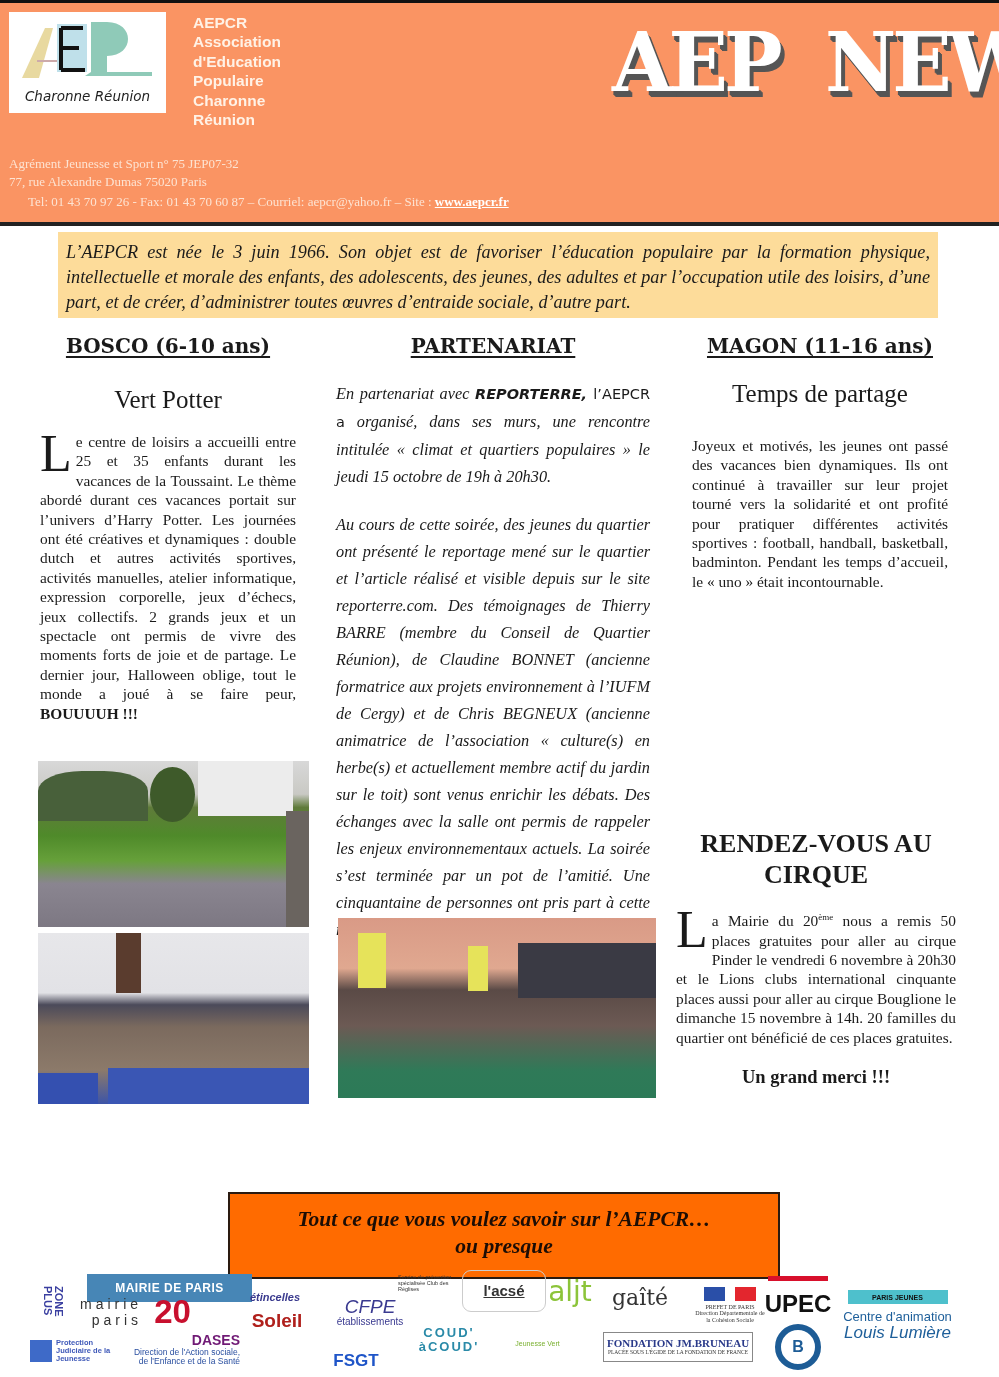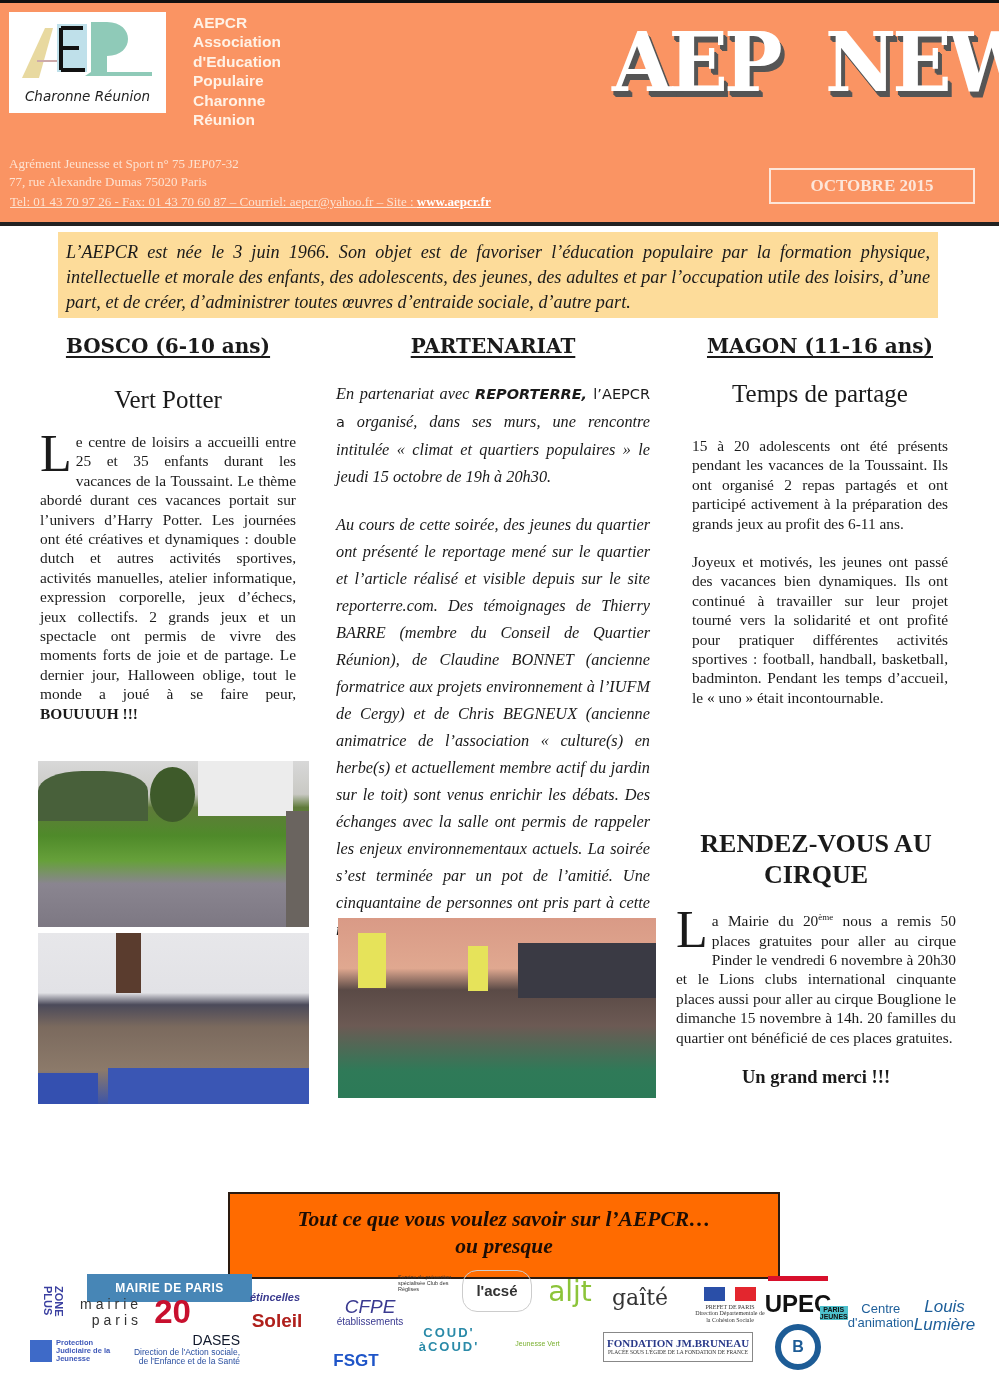--- a/index.html
+++ b/index.html
@@ -9,21 +9,21 @@
   
   .header { position: absolute; left: 0; top: 0; width: 999px; height: 226px;
     background: #fa9463; border-top: 3px solid #111; border-bottom: 4px solid #222; }
   .logo { position: absolute; left: 9px; top: 9px; width: 157px; height: 101px; background: #fff; }
   .logo svg { position: absolute; left: 8px; top: 4px; }
   .logo .logo-caption { position: absolute; left: 0; width: 100%; bottom: 9px; text-align: center;
     font-family: "DejaVu Sans", sans-serif; font-size: 13.5px; font-style: italic; color: #222; }
   .assoc { position: absolute; left: 193px; top: 10px; font-family: "Liberation Sans", sans-serif;
     font-weight: bold; font-size: 15.5px; line-height: 19.4px; color: #fff2e6; }
   .contact { position: absolute; left: 9px; top: 152px; font-size: 13px; line-height: 18px; color: #fde3d2; }
-  .contact .l3 { margin-left: 1px; margin-top: 2px; text-decoration: underline; }
+  .contact .l3 { margin-left: 19px; margin-top: 2px; }
   .contact a { color: #fff; font-weight: bold; text-decoration: underline; }
   .title-news { position: absolute; left: 612px; top: 20px; font-family: "DejaVu Serif", serif;
     font-weight: bold; font-size: 78px; letter-spacing: -4px; color: #fff; transform: scaleY(1.05);
     text-shadow: 4px 5px 0 #555, 3px 4px 0 #555, 2px 3px 0 #555; line-height: 80px; white-space: pre; }
   .date-box { position: absolute; left: 769px; top: 165px; width: 206px; height: 36px;
     border: 2px solid #fde6d9; color: #fde6d9; font-weight: bold; font-size: 17px;
     text-align: center; line-height: 32px; }
 
   
   .intro { position: absolute; left: 58px; top: 232px; width: 880px; height: 86px;
@@ -86,40 +86,40 @@
   .mairie-top { left: 57px; top: 6px; width: 165px; height: 28px; background: #4786b6; color: #fff;
     font-weight: bold; font-size: 12px; letter-spacing: 0.5px; }
   .mairie20 { left: 50px; top: 26px; width: 150px; height: 36px; justify-content: flex-start; }
   .mairie20 .mp { font-size: 14px; letter-spacing: 4px; color: #333; text-align: right; line-height: 16px; }
   .mairie20 .n20 { font-size: 33px; font-weight: bold; color: #c8102e; margin-left: 12px; }
   .zone { left: 0; top: 4px; width: 45px; height: 58px; color: #3a3fa0; font-weight: bold; font-size: 11px;
     writing-mode: vertical-rl; }
   .pjj { left: 0; top: 68px; width: 95px; height: 30px; color: #3e58b8; font-size: 7.5px; font-weight: bold; text-align: left; justify-content: flex-start; }
   .pjj .sq { width: 22px; height: 22px; background: #3e6ac8; margin-right: 4px; flex: none; }
   .dases { left: 100px; top: 58px; width: 110px; height: 40px; color: #2a4fa0; font-size: 8.5px; text-align: right; justify-content: flex-end; flex-direction: column; align-items: flex-end; }
-  .dases b { font-size: 14px; color: #0f172a; font-weight: normal; }
+  .dases b { font-size: 14px; color: #701a75; font-weight: bold; }
   .etincelles { left: 205px; top: 2px; width: 80px; height: 55px; color: #3a3a8e; font-style: italic; font-size: 11px; font-weight: bold; }
   .soleil { left: 212px; top: 62px; width: 70px; height: 36px; color: #b0201c; font-size: 19px; font-weight: bold; flex-direction: column; gap: 46px; }
   .soleil small { font-size: 8px; color: #333; font-weight: normal; }
   .cfpe { left: 300px; top: 28px; width: 80px; height: 32px; color: #3a3a90; font-style: italic; font-size: 19px; flex-direction: column; }
   .cfpe small { font-size: 10px; font-style: normal; }
   .service { left: 368px; top: 2px; width: 60px; height: 28px; font-size: 5.5px; color: #333; text-align: left; }
   .fsgt { left: 296px; top: 64px; width: 60px; height: 38px; color: #1f55c8; font-weight: bold; font-size: 17px; align-items: flex-end; }
   .coud { left: 374px; top: 52px; width: 90px; height: 40px; color: #2a8aa8; font-size: 13px; font-weight: bold; letter-spacing: 2px; flex-direction: column; }
-  .acse { left: 432px; top: 2px; width: 70px; height: 42px; border: 1px solid #ccc; border-radius: 15px; font-weight: bold; font-size: 15px; color: #333; }
+  .acse { left: 432px; top: 2px; width: 84px; height: 42px; border: 1px solid #ccc; border-radius: 9px; font-weight: bold; font-size: 15px; color: #333; text-decoration: underline; }
   .aljt { left: 520px; top: 4px; width: 40px; height: 40px; color: #8cc43a; font-size: 28px; font-family: "DejaVu Sans", sans-serif; }
   .green { left: 480px; top: 58px; width: 55px; height: 36px; color: #7ab030; font-size: 7px; }
   .gaite { left: 580px; top: 10px; width: 60px; height: 40px; color: #333; font-size: 22px; font-family: "DejaVu Serif", serif; }
   .prefet { left: 665px; top: 4px; width: 70px; height: 66px; flex-direction: column; font-size: 6px; color: #333; font-family: "Liberation Serif", serif; }
   .prefet .flag { width: 52px; height: 14px; background: linear-gradient(90deg, #2a4fa8 0 40%, #fff 40% 60%, #e3262e 60%); margin-bottom: 3px; }
   .fondation { left: 573px; top: 64px; width: 150px; height: 30px; border: 1px solid #888; flex-direction: column; color: #2a3a8a; font-weight: bold; font-size: 11px; font-family: "Liberation Serif", serif; }
   .fondation small { font-size: 5.5px; font-weight: normal; color: #333; }
   .upec { left: 738px; top: 8px; width: 60px; height: 40px; font-weight: bold; font-size: 24px; color: #111; align-items: flex-end; border-top: 5px solid #d8102c; }
   .bcircle { left: 745px; top: 56px; width: 46px; height: 46px; border: 6px solid #1d5c96; border-radius: 50%; color: #1d5c96; font-weight: bold; font-size: 16px; }
-  .louis { left: 805px; top: 2px; width: 125px; height: 92px; flex-direction: row; color: #1e5f9a; }
+  .louis { left: 805px; top: 2px; width: 125px; height: 92px; flex-direction: column; color: #1e5f9a; }
   .louis .paris { width: 100px; height: 14px; background: #4ec0cc; margin-bottom: 6px; font-size: 7px; color: #111; font-weight: bold; }
   .louis .ca { font-size: 13px; }
   .louis .ll { font-size: 17px; font-style: italic; }
 </style>
 </head>
 <body>
 
 <div class="header">
   <div class="logo">
     <svg width="140" height="70" viewBox="0 0 140 70">
@@ -143,21 +143,20 @@
 
   <div class="contact">
     <div>Agrément Jeunesse et Sport n° 75 JEP07-32</div>
     <div>77, rue Alexandre Dumas 75020 Paris</div>
     <div class="l3">
       <span>Tel: 01 43 70 97 26  -  Fax: 01 43 70 60 87 – Courriel: aepcr@yahoo.fr – Site : </span><a>www.aepcr.fr</a>
     </div>
   </div>
 
   <div class="title-news">AEP  NEWS</div>
-  <div class="date-box">OCTOBRE 2015</div>
 </div>
 
 <div class="intro">L’AEPCR est née le 3 juin 1966. Son objet est de favoriser l’éducation populaire par la formation physique, intellectuelle et morale des enfants, des adolescents, des jeunes, des adultes et par l’occupation utile des loisirs, d’une part, et de créer, d’administrer toutes œuvres d’entraide sociale, d’autre part.</div>
 
 <div class="col col1">
   <span class="section-head">BOSCO (6-10 ans)</span>
   <div class="sub-title">Vert Potter</div>
   <div class="body-text">
     <span class="dropcap">L</span><span>e centre de loisirs a accueilli entre 25 et 35 enfants durant les vacances de la Toussaint. Le thème abordé durant ces vacances portait sur l’univers d’Harry Potter. Les journées ont été créatives et dynamiques : double dutch et autres activités sportives,  activités manuelles, atelier informatique, expression corporelle, jeux d’échecs, jeux collectifs. 2 grands jeux et un spectacle ont permis de vivre des moments forts de joie et de partage. Le dernier jour, Halloween oblige, tout le monde a joué à se faire peur, </span><b>BOUUUUH !!!</b>
   </div>
@@ -186,21 +185,20 @@
 <div class="photo photo-meeting">
   <div class="banner1"></div>
   <div class="banner2"></div>
   <div class="window"></div>
 </div>
 
 <div class="col col3">
   <span class="section-head">MAGON (11-16 ans)</span>
   <div class="sub-title" style="margin-top:22px;">Temps de partage</div>
   <div class="body-text">
-    <p>15 à 20 adolescents ont été présents pendant les vacances de la Toussaint. Ils ont organisé 2 repas partagés et ont participé activement à la préparation des grands jeux au profit des 6-11 ans.</p>
     <p>Joyeux et motivés, les jeunes ont passé des vacances bien dynamiques. Ils ont continué à travailler sur leur projet tourné vers la solidarité et ont profité pour pratiquer différentes activités sportives : football, handball, basketball,  badminton. Pendant les temps d’accueil, le « uno » était incontournable.</p>
   </div>
 </div>
 
 <div class="circus">
   <h2>RENDEZ-VOUS AU CIRQUE</h2>
   <div class="body-text">
     <span class="dropcap">L</span><span>a Mairie du 20</span><sup>ème</sup><span> nous a remis 50 places gratuites pour aller au cirque Pinder le vendredi 6 novembre à 20h30 et le Lions clubs international cinquante places aussi pour aller au cirque Bouglione le dimanche 15 novembre à 14h. 20 familles du quartier ont bénéficié de ces places gratuites.</span>
   </div>
   <div class="thanks">Un grand merci !!!</div>

